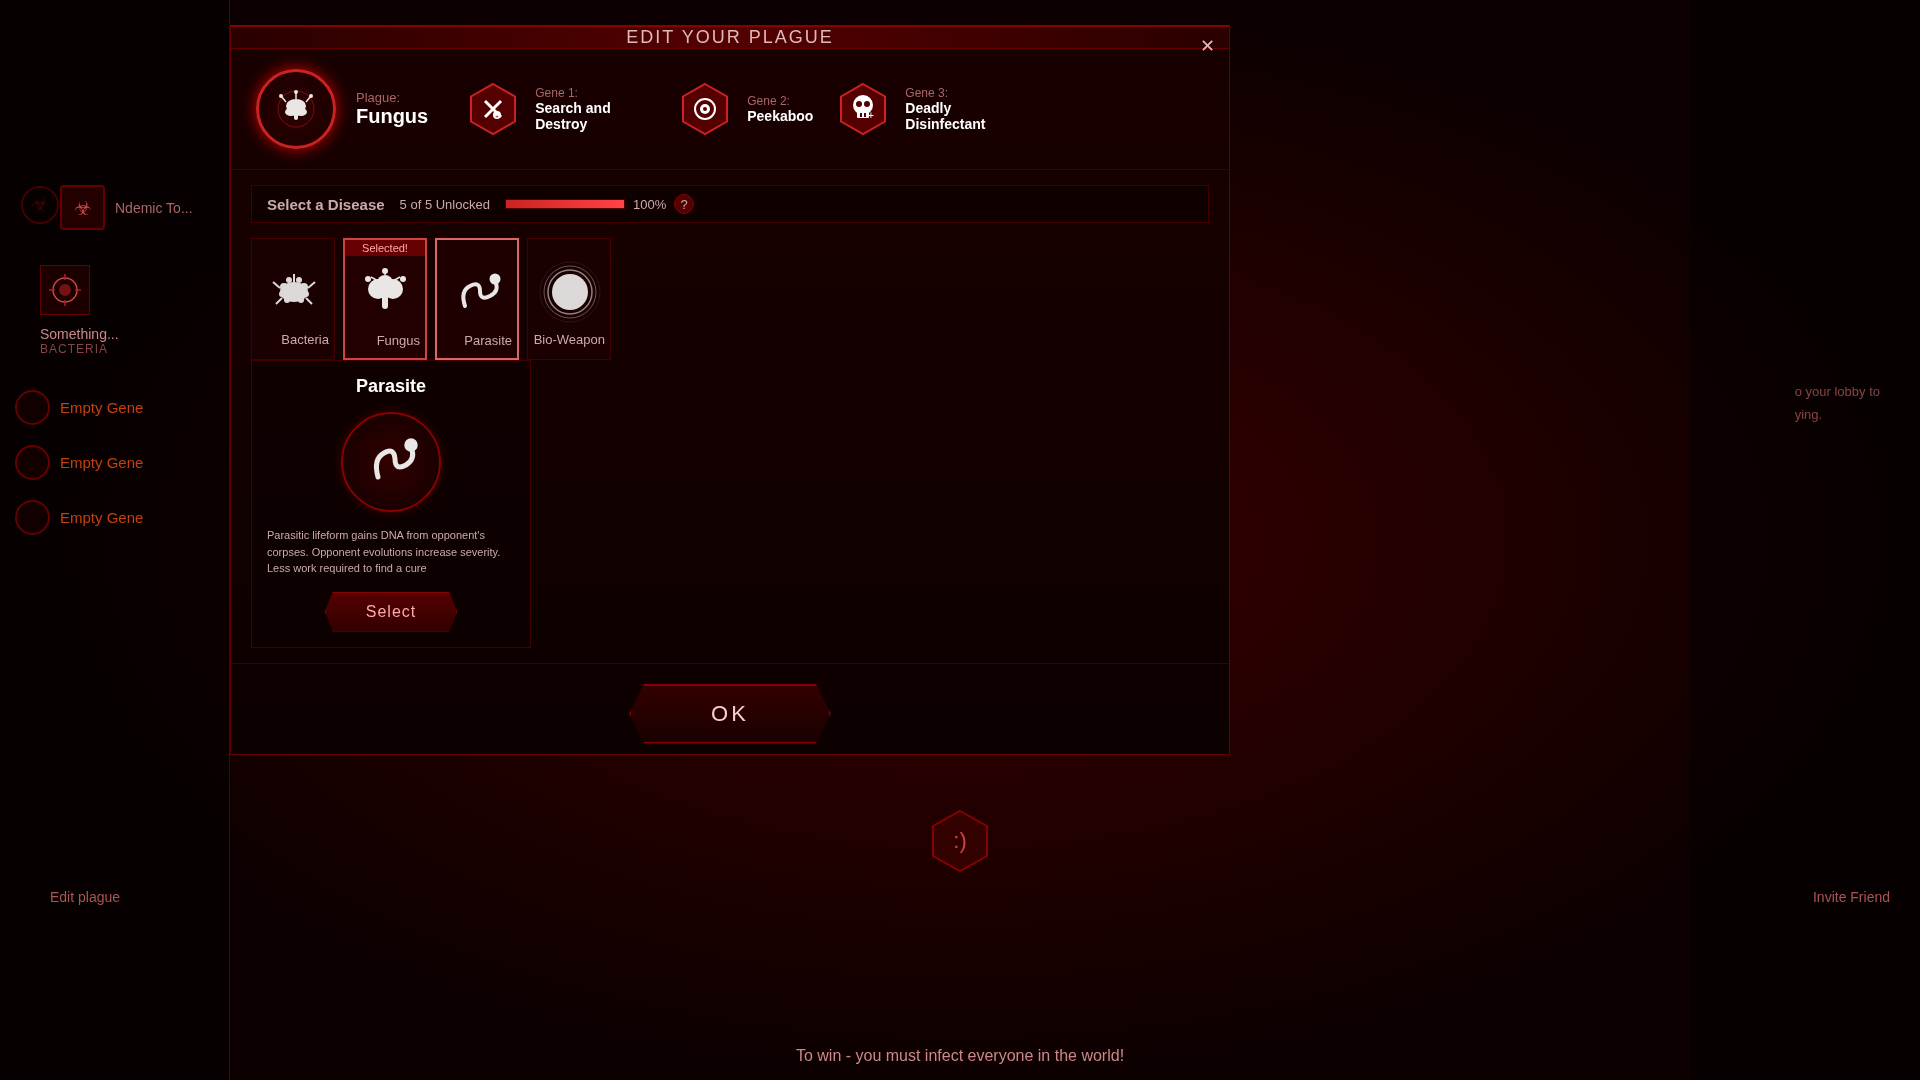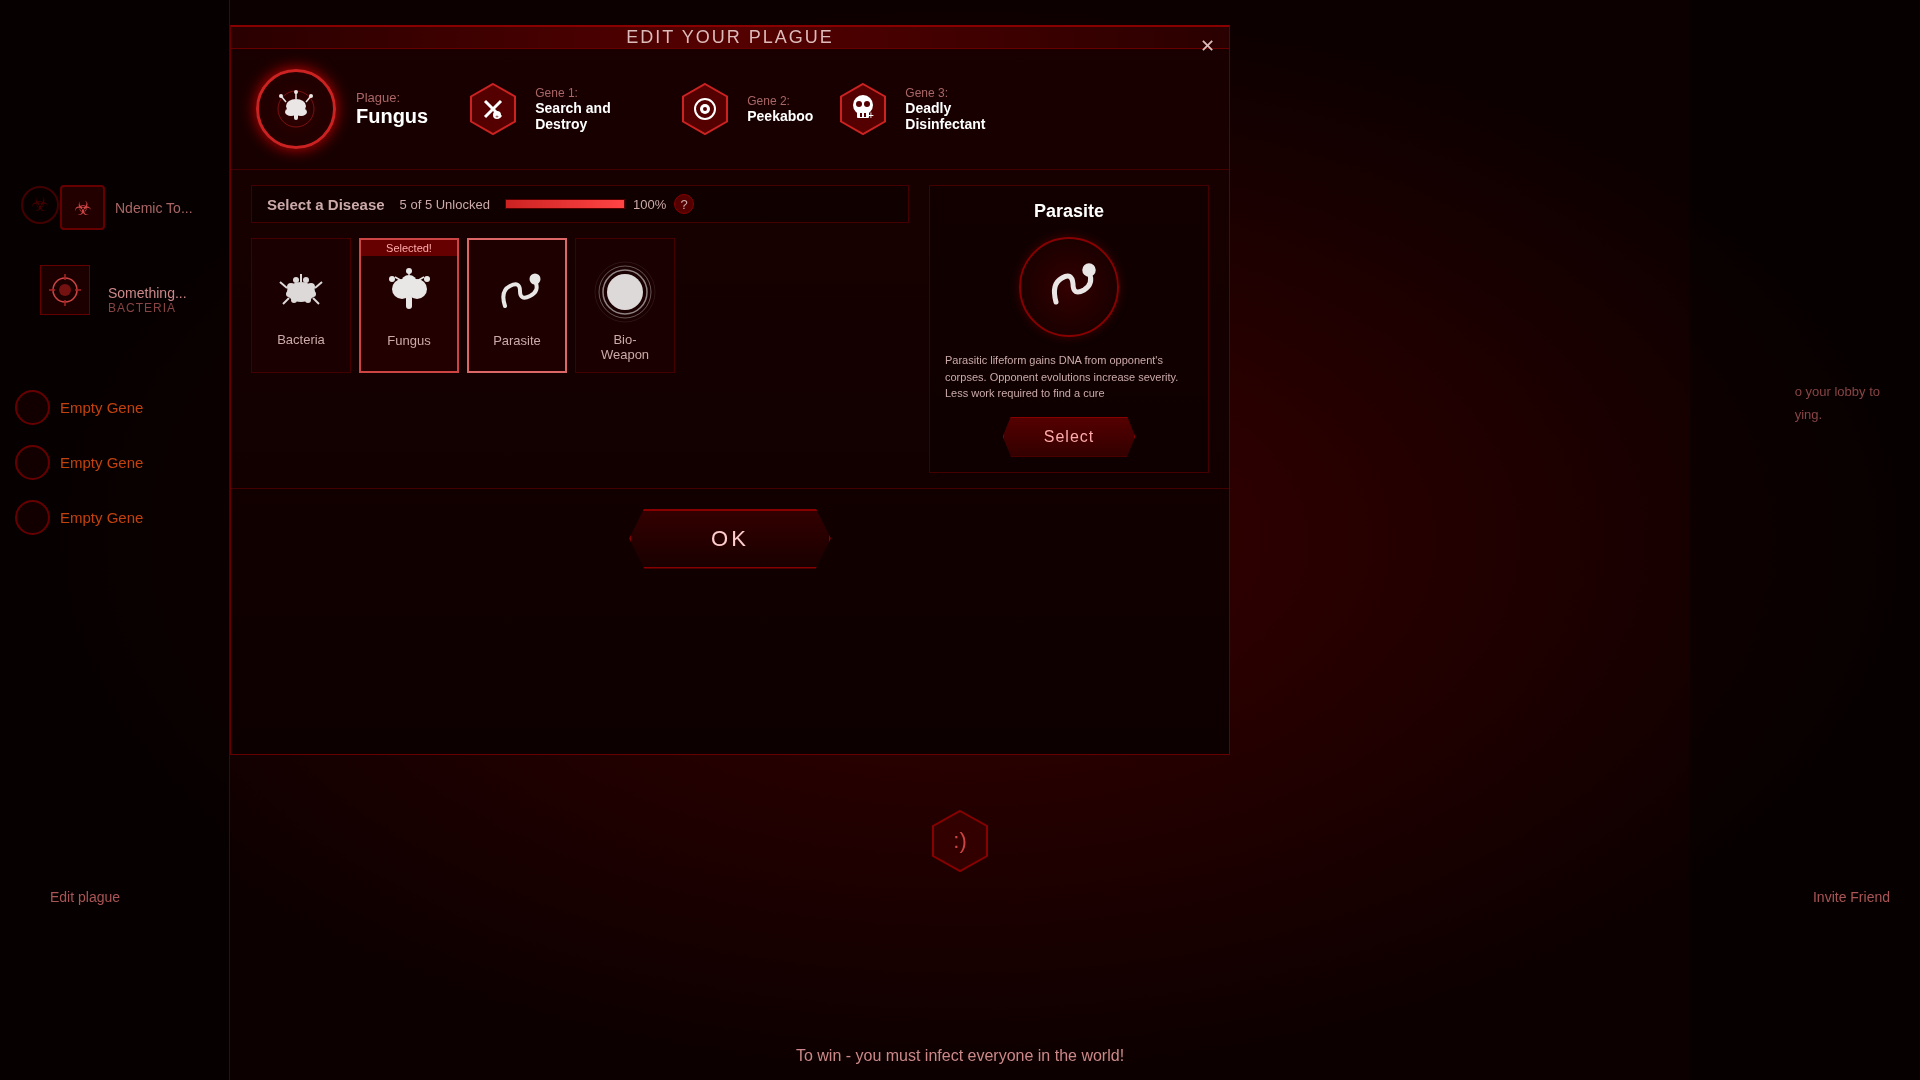--- a/index.html
+++ b/index.html
@@ -146,21 +146,21 @@
       color: #ffffff;
       font-size: 14px;
       font-weight: bold;
       max-width: 120px;
     }
 
     
     .disease-section {
       padding: 15px 20px;
       display: flex;
-      gap: 20px;
+      flex-direction: column;
     }
 
     .disease-left {
       flex: 1;
     }
 
     .disease-header {
       display: flex;
       align-items: center;
       gap: 15px;
@@ -213,27 +213,27 @@
       cursor: pointer;
     }
 
     
     .disease-grid {
       display: flex;
       gap: 8px;
     }
 
     .disease-card {
-      width: 100px;
+      width: 84px;
       background: #1a0000;
       border: 1px solid #440000;
       display: flex;
       flex-direction: column;
-      align-items: center;
-      padding: 10px 18px;
+      align-items: flex-end;
+      padding: 10px 5px;
       cursor: pointer;
       position: relative;
     }
     .disease-card.selected-card {
       border: 2px solid #cc4444;
       background: #220000;
     }
     .disease-card.highlighted {
       border: 2px solid #dd6666;
       background: #1f0000;
@@ -360,22 +360,23 @@
     .ndemic-text {
       color: #aa6666;
       font-size: 14px;
     }
 
     .bacteria-item {
       position: absolute;
       top: 265px;
       left: 40px;
       display: flex;
-      align-items: flex-end;
-      gap: 18px;
+      align-items: flex-start;
+      gap: 11px;
+      flex-direction: column;
     }
     .bacteria-icon {
       width: 50px;
       height: 50px;
       border: 1px solid #660000;
       background: rgba(50,0,0,0.5);
       display: flex;
       align-items: center;
       justify-content: center;
     }

